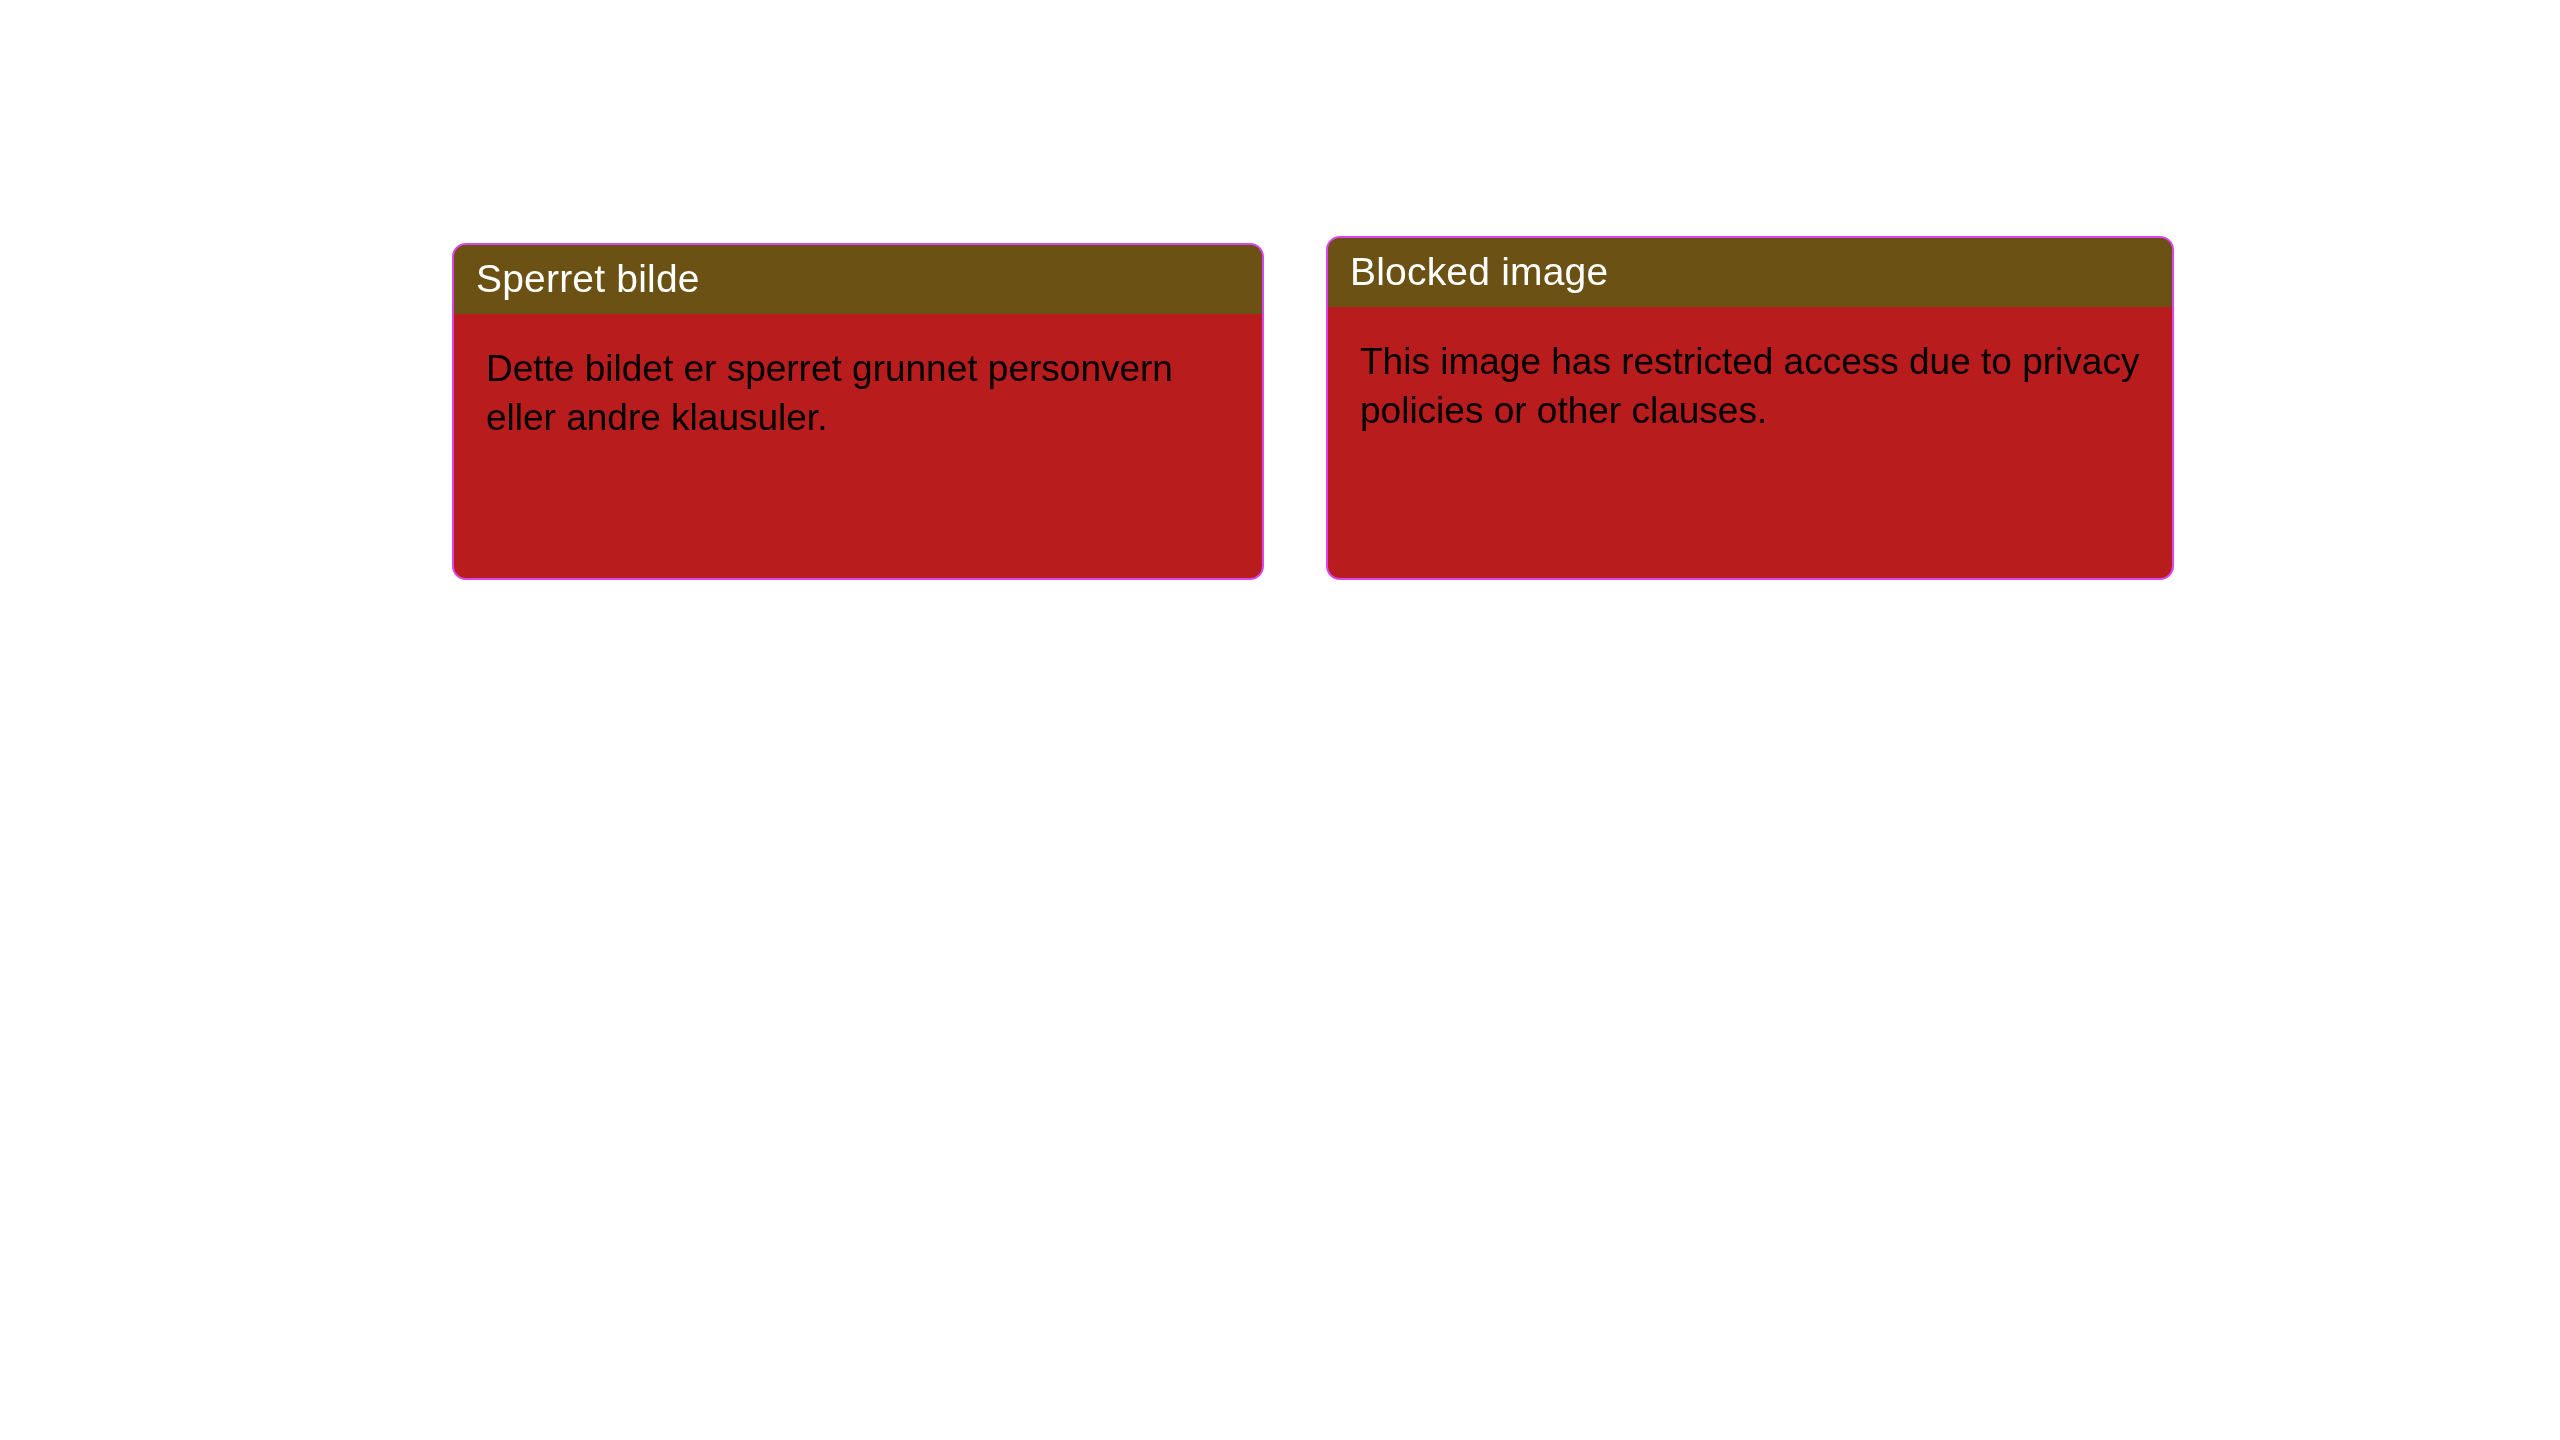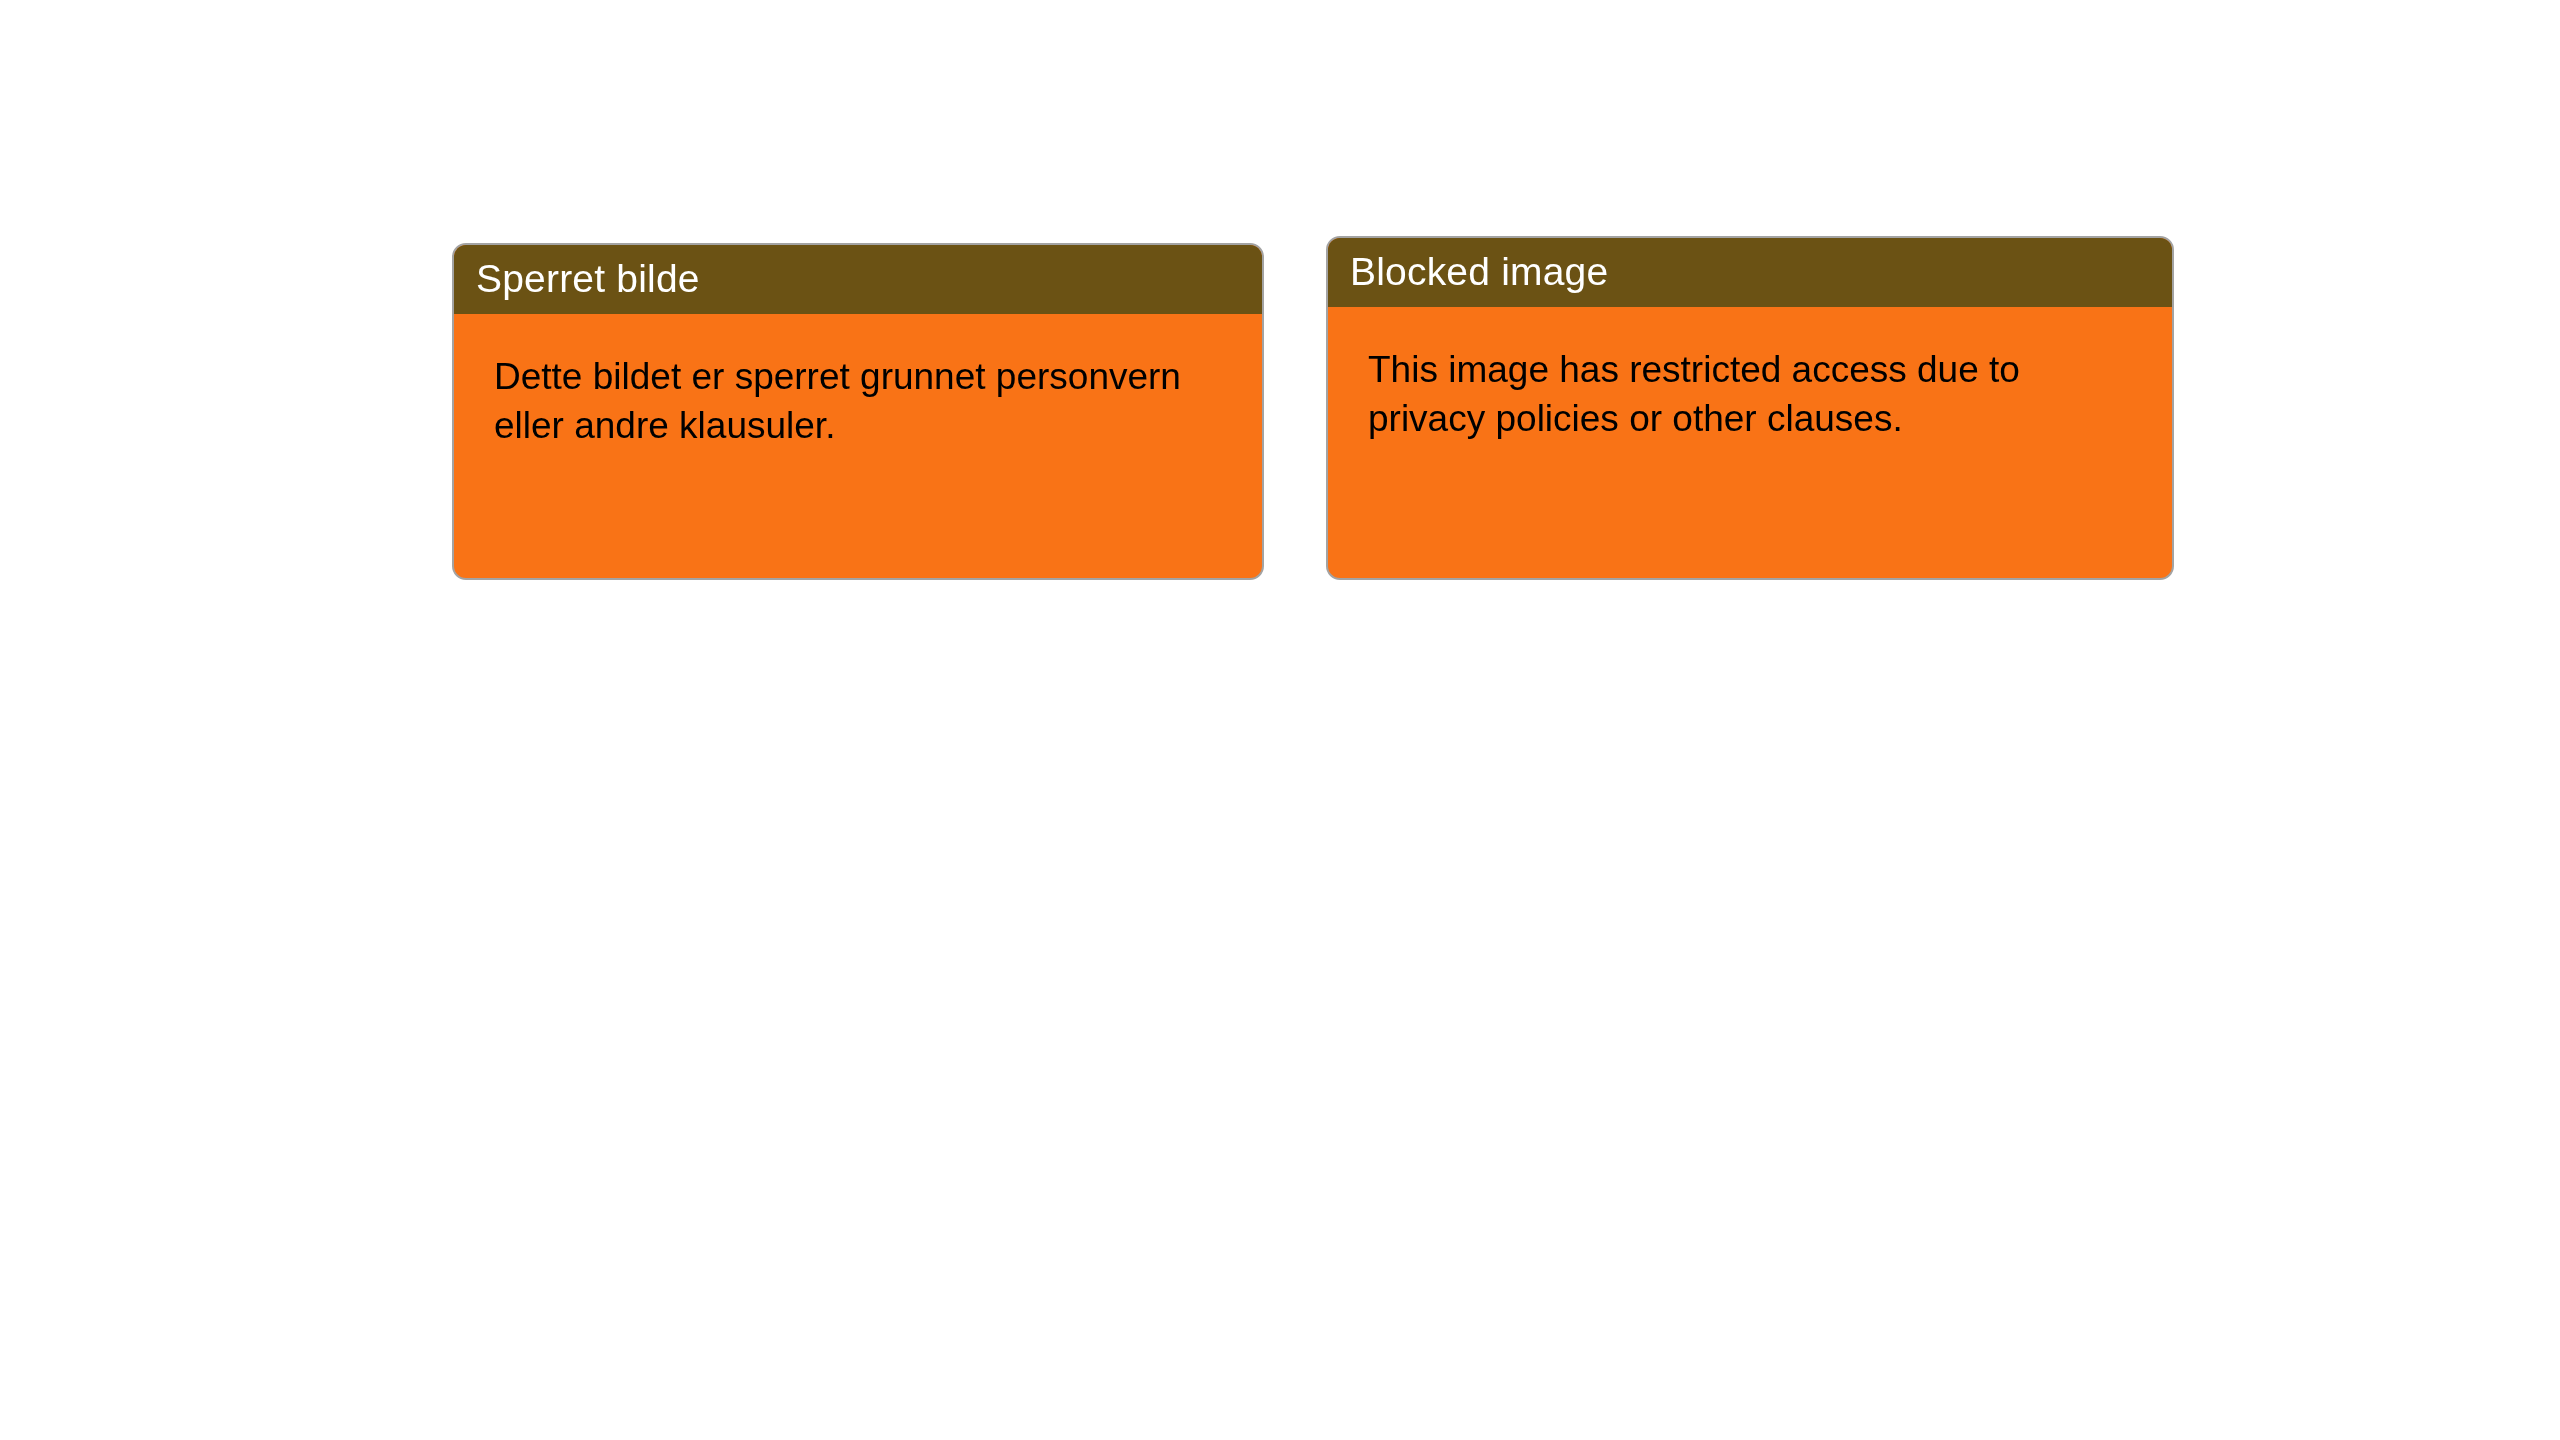--- a/index.html
+++ b/index.html
@@ -18,22 +18,22 @@
   .page {
     position: relative;
     width: 2560px;
     height: 1440px;
     background: #ffffff;
   }
 
   .notice-card {
     position: absolute;
     box-sizing: border-box;
-    background: #f97316;
-    border: 2px solid #a3a3a3;
+    background: #b91c1c;
+    border: 2px solid #d946ef;
     border-radius: 14px;
     overflow: hidden;
   }
 
   .notice-card .card-header {
     box-sizing: border-box;
     background: #6b5214;
     color: #ffffff;
     font-size: 39px;
     line-height: 1.0;
@@ -44,21 +44,21 @@
 
   .notice-card .card-body {
     box-sizing: border-box;
     padding: 22px 24px 24px 24px;
     color: #000000;
     font-size: 37px;
     line-height: 1.33;
   }
 
   .card-body p {
-    margin: 16px;
+    margin: 8px;
   }
 
   
   #card-no {
     left: 452px;
     top: 243px;
     width: 812px;
     height: 337px;
   }
 

